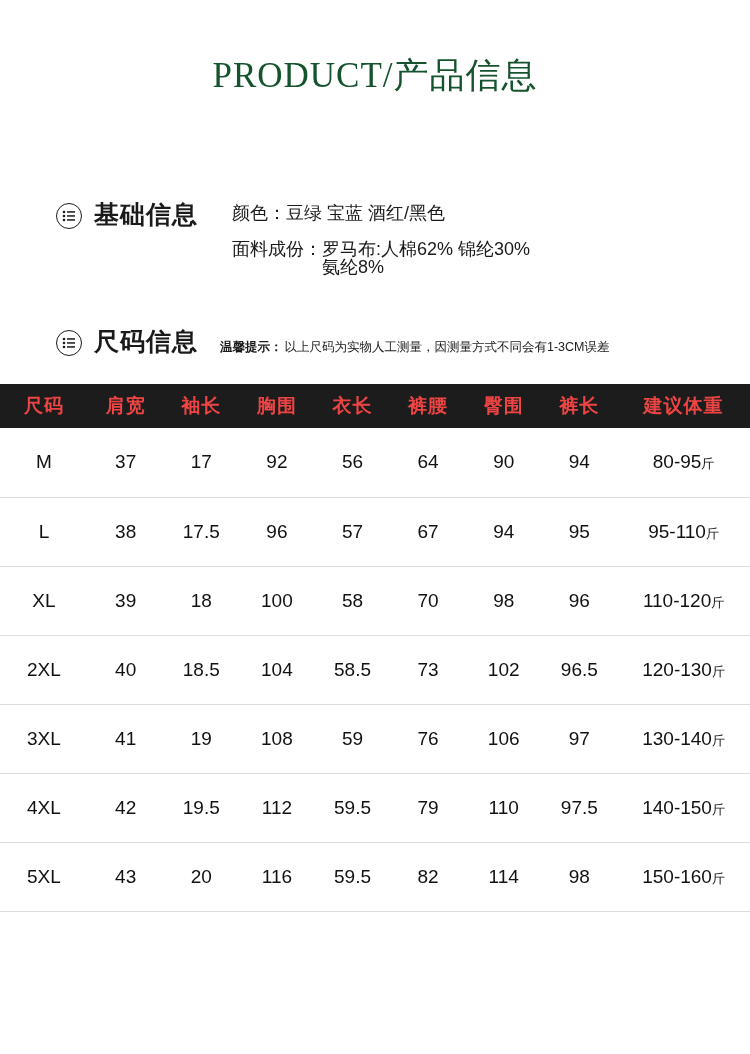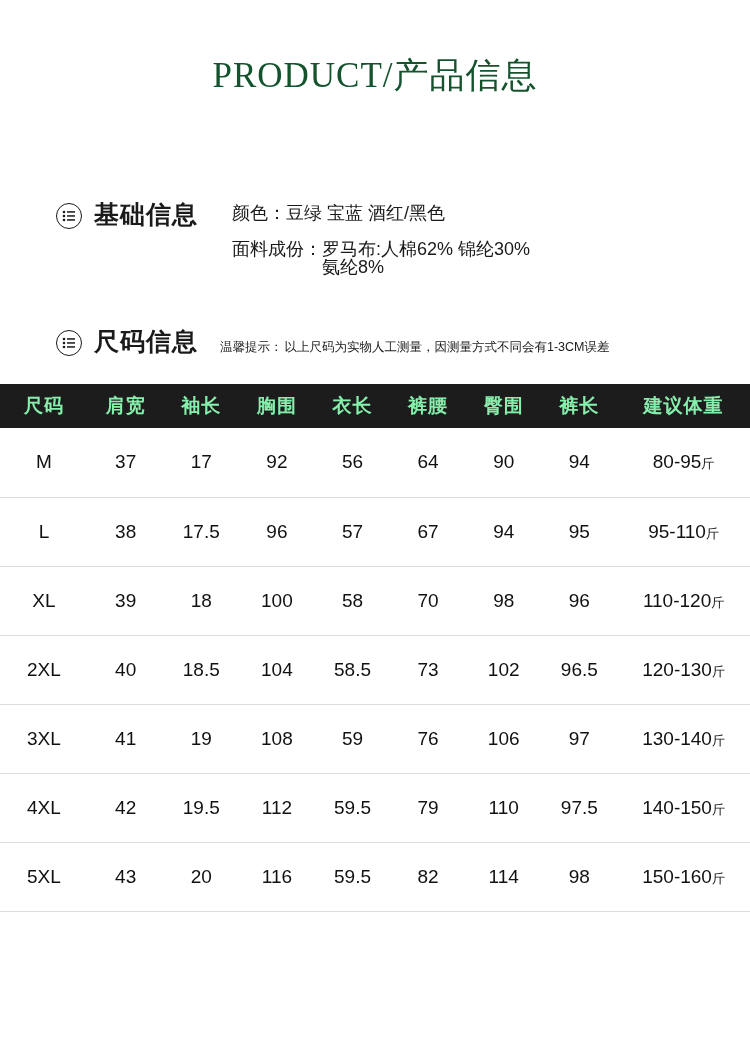--- a/index.html
+++ b/index.html
@@ -70,32 +70,32 @@
   .info-label { white-space: nowrap; }
   .info-value { white-space: pre-line; }
 
   .tip-wrap {
     margin-left: 22px;
     padding-top: 13px;
     display: flex;
     align-items: baseline;
     font-size: 12.5px;
   }
-  .tip-strong { font-weight: normal; white-space: nowrap; }
+  .tip-strong { font-weight: bold; white-space: nowrap; }
   .tip-text { white-space: nowrap; margin-left: 2px; }
 
   table.size-table {
     width: 750px;
     border-collapse: collapse;
     margin-top: 28px;
     table-layout: fixed;
   }
   table.size-table th {
     background: #1c1c1c;
-    color: #86efac;
+    color: #ef4444;
     font-size: 19px;
     font-weight: bold;
     height: 44px;
     text-align: center;
     letter-spacing: 1px;
   }
   table.size-table td {
     height: 69px;
     text-align: center;
     font-size: 19px;

